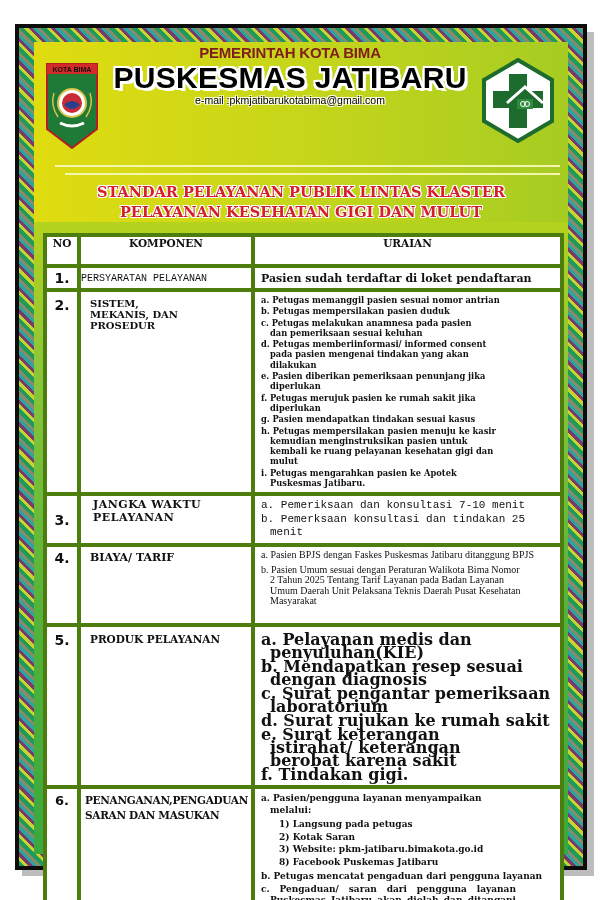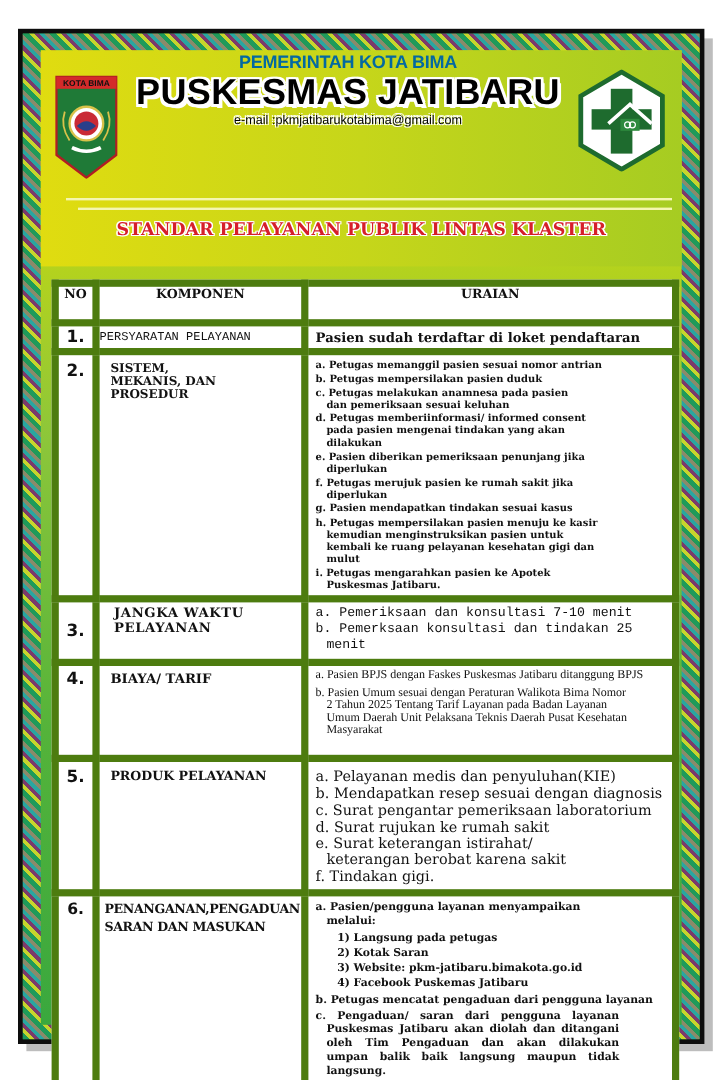--- a/index.html
+++ b/index.html
@@ -16,38 +16,38 @@
     position:absolute; left:34px; top:42px; width:534px; height:812px;
     background: linear-gradient(180deg, #d7dc12 0%, #b9d41a 20%, #8cc63a 40%, #54b33a 70%, #3aa83e 100%);
   }
   .inner-top-glow {
     position:absolute; left:34px; top:42px; width:534px; height:180px;
     background: linear-gradient(90deg, #e0dc10 0%, #c6d61a 50%, #a6cc22 100%);
   }
   .logo-left { position:absolute; left:46px; top:63px; width:52px; height:86px; }
   .logo-right { position:absolute; left:481px; top:58px; width:74px; height:85px; }
   .header { position:absolute; left:100px; top:44px; width:380px; text-align:center; font-family:"Liberation Sans", sans-serif; }
-  .gov { font-size:15px; font-weight:bold; color:#0369a1; letter-spacing:-0.2px; margin-top:0px; }
+  .gov { font-size:15px; font-weight:bold; color:#7f1d1d; letter-spacing:-0.2px; margin-top:0px; }
   .dinas, .pusk { font-size:30px; font-weight:900; color:#000; letter-spacing:0.3px; line-height:33px;
     text-shadow: 2px 0 #fff, -2px 0 #fff, 0 2px #fff, 0 -2px #fff, 2px 2px #fff, -2px -2px #fff, 2px -2px #fff, -2px 2px #fff, 3px 3px #fff; }
   .addr { font-size:10.5px; color:#000; margin-top:3px; text-shadow: 1px 1px 0 #fff, -1px -1px 0 #fff, 1px -1px 0 #fff, -1px 1px 0 #fff; }
   .email { font-size:10.5px; color:#000; text-shadow: 1px 1px 0 #fff, -1px -1px 0 #fff, 1px -1px 0 #fff, -1px 1px 0 #fff; }
   .rule1 { position:absolute; left:55px; top:165px; width:505px; height:2px; background:#f4f6b0; }
   .rule2 { position:absolute; left:65px; top:173px; width:495px; height:2px; background:#f4f6b0; }
   .title { position:absolute; left:34px; top:182px; width:534px; text-align:center; font-family:"DejaVu Serif", serif; font-weight:bold; color:#d61f2a; font-size:14.5px; line-height:20px;
     text-shadow: 1px 1px 0 #fff, -1px -1px 0 #fff, 1px -1px 0 #fff, -1px 1px 0 #fff, 0 1px 0 #fff, 0 -1px 0 #fff, 1px 0 #fff, -1px 0 #fff; }
   table.sp { position:absolute; left:43px; top:233px; width:517px; border-collapse:collapse; background:#fff; table-layout:fixed; }
-  table.sp td { border:6px solid #4d7c0f; vertical-align:top; padding:0; color:#111; }
+  table.sp td { border:4px solid #4d7c0f; vertical-align:top; padding:0; color:#111; }
   .no { text-align:center; font-weight:bold; font-family:"DejaVu Sans", sans-serif; }
   .hdr td { height:27px; vertical-align:middle; text-align:center; font-weight:bold; font-size:10.5px; }
   .komp { font-weight:bold; font-size:10px; padding:6px 6px 0 9px !important; }
   .uraian { font-size:8.5px; font-weight:bold; padding:3px 4px 3px 6px !important; line-height:10.5px;margin-top:38px; }
   .uraian .it { display:block; padding-left:9px; text-indent:-9px; margin-bottom:1px; }
   .uraian .sub { display:block; padding-left:18px; margin:1px 0; }
-  .u5 { font-size:12px; line-height:13px; font-family:"DejaVu Serif", serif; font-weight:normal; }
+  .u5 { font-size:16px; line-height:13px; font-family:"DejaVu Serif", serif; font-weight:bold; }
   .u4 { font-family:"Liberation Serif", serif; font-size:10px; line-height:10.5px; font-weight:normal; }
   .u3 { font-family:Liberation Mono, monospace; font-size:11px; line-height:13px; font-weight:normal; }
 </style>
 </head>
 <body>
 
 <div class="shadow"></div>
 <div class="frame"></div>
 <div class="border-pattern"></div>
 <div class="inner"></div>
@@ -79,20 +79,21 @@
   <div class="gov">PEMERINTAH KOTA BIMA</div>
   <div class="pusk">PUSKESMAS JATIBARU</div>
   <div class="email">e-mail :pkmjatibarukotabima@gmail.com</div>
 </div>
 
 <div class="rule1"></div>
 <div class="rule2"></div>
 
 <div class="title">
   <div>STANDAR PELAYANAN PUBLIK  LINTAS KLASTER</div>
+  <div>PELAYANAN KESEHATAN  GIGI DAN MULUT</div>
 </div>
 
 <table class="sp">
   <colgroup>
     <col style="width:34px">
       <col style="width:174px">
       <col style="width:309px">
   </colgroup>
   <tbody>
       <tr class="hdr">
@@ -157,19 +158,19 @@
   </tr>
 
   <tr style="height:150px">
     <td class="no" style="font-size:13px;padding-top:4px !important">6.</td>
     <td class="komp" style="font-size:10.5px;padding:4px 2px 0 4px !important;line-height:15px;letter-spacing:-0.3px">PENANGANAN,PENGADUAN SARAN DAN MASUKAN</td>
     <td class="uraian" style="font-size:9px;line-height:11.5px;padding-top:4px !important">
       <span class="it" style="padding-right:50px;margin-bottom:3px">a. Pasien/pengguna layanan menyampaikan melalui:</span>
       <span class="sub">1) Langsung pada petugas</span>
       <span class="sub">2) Kotak Saran</span>
       <span class="sub">3) Website: pkm-jatibaru.bimakota.go.id</span>
-      <span class="sub" style="margin-bottom:3px">4) Facebook Puskemas Jatibaru</span>
+      <span class="sub" style="margin-bottom:3px">8) Facebook Puskemas Jatibaru</span>
       <span class="it">b. Petugas mencatat pengaduan dari pengguna layanan</span>
       <span class="it" style="padding-right:40px;text-align:justify">c. Pengaduan/ saran dari pengguna layanan Puskesmas Jatibaru akan diolah dan ditangani oleh Tim Pengaduan dan akan dilakukan umpan balik baik langsung maupun tidak langsung.</span>
     </td>
   </tr>
 </tbody>
   </table>
 
 </body></html>

